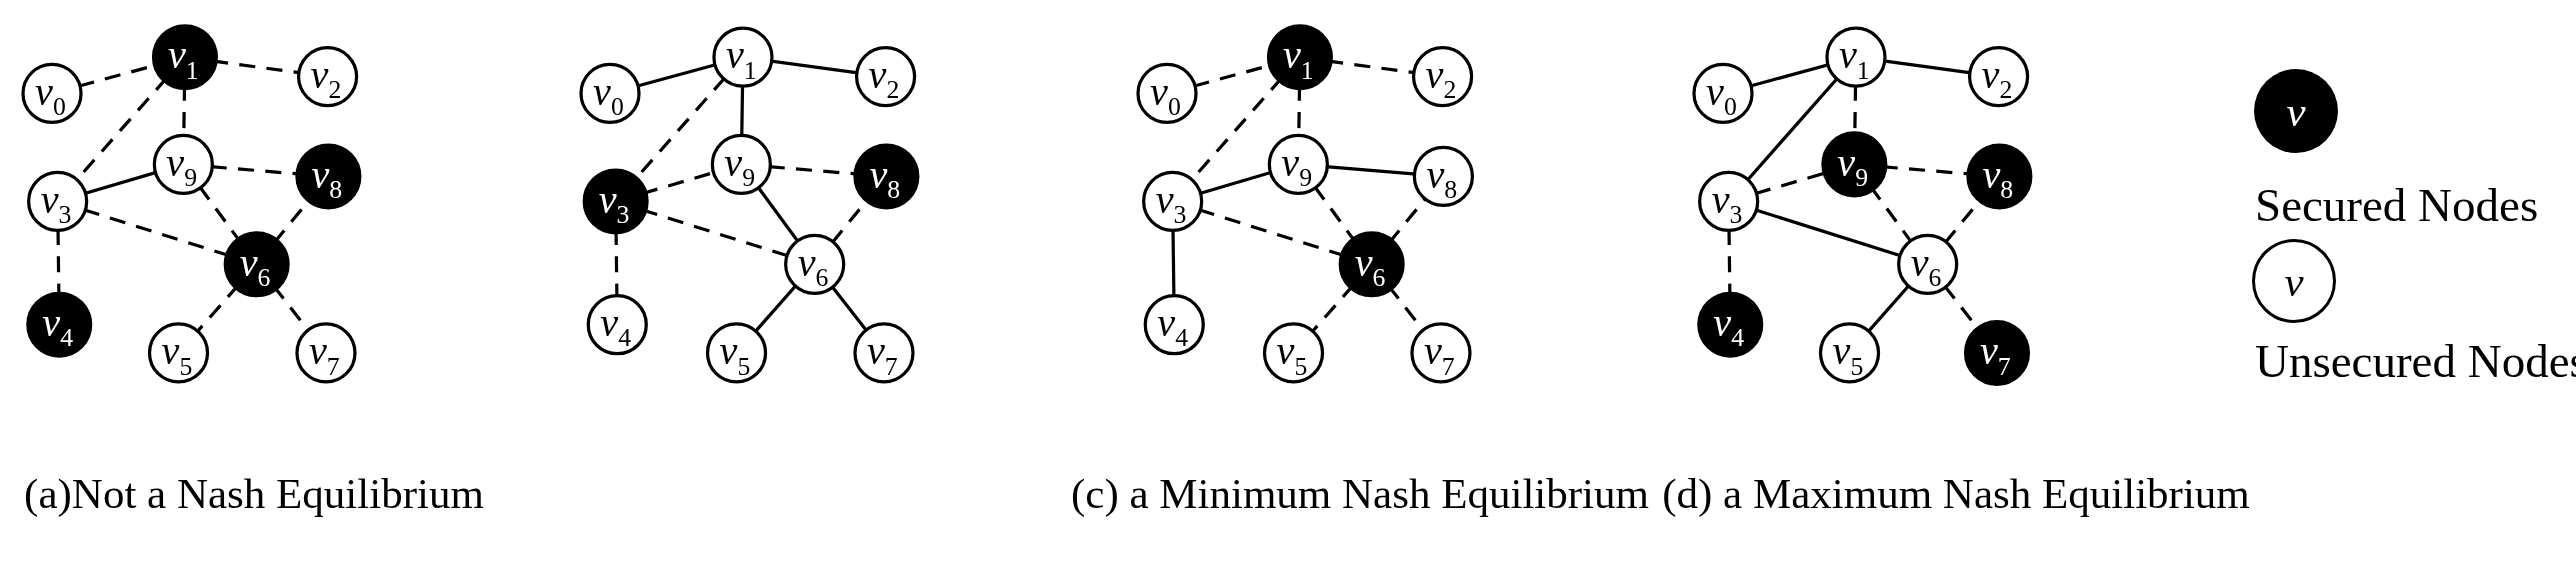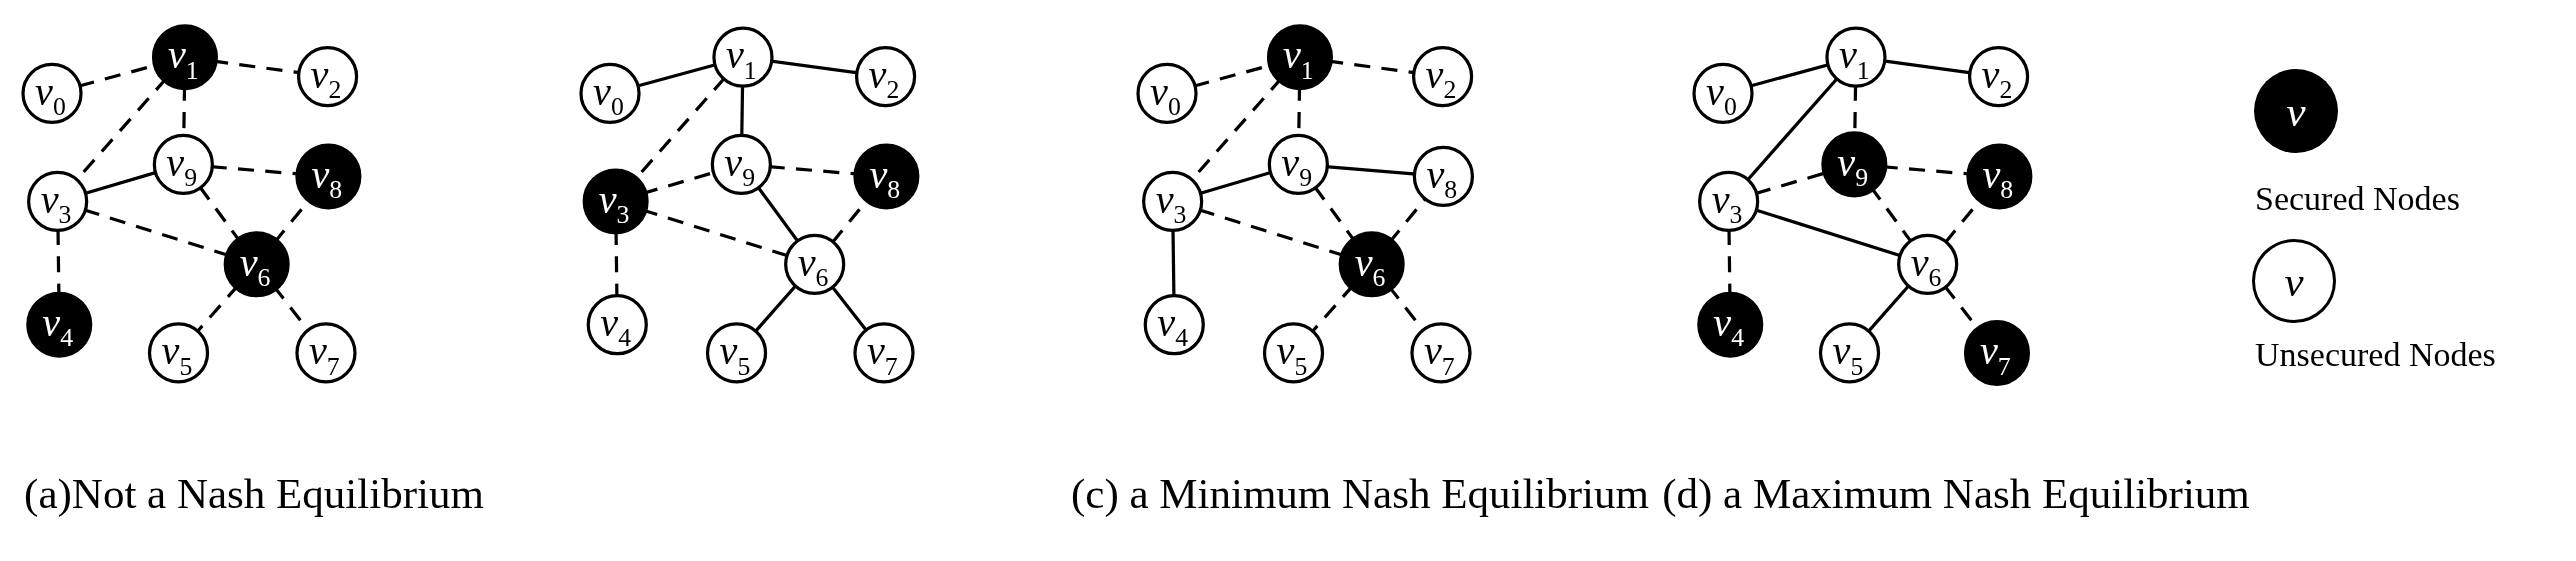--- a/index.html
+++ b/index.html
@@ -50,21 +50,21 @@
     display: flex;
     align-items: center;
     justify-content: center;
   }
   .legend-node.secured { background: var(--ink, #000); left: 2254px; top: 69px; }
   .legend-node.unsecured { background: var(--paper, #fff); border: 3.2px solid var(--ink, #000); left: 2252px; top: 239px; }
   .legend-v { font-style: italic; font-size: 43px; color: var(--ink, #000); }
   .legend-node.secured .legend-v { color: var(--paper, #fff); }
   .legend-label {
     position: absolute;
-    font-size: 34px;
+    font-size: 47px;
     line-height: 1;
     color: var(--ink, #000);
     white-space: nowrap;
   }
   .legend-label.secured-label { left: 2255px; top: 182px; }
   .legend-label.unsecured-label { left: 2255px; top: 338px; }
 </style>
 </head>
 <body>
 

